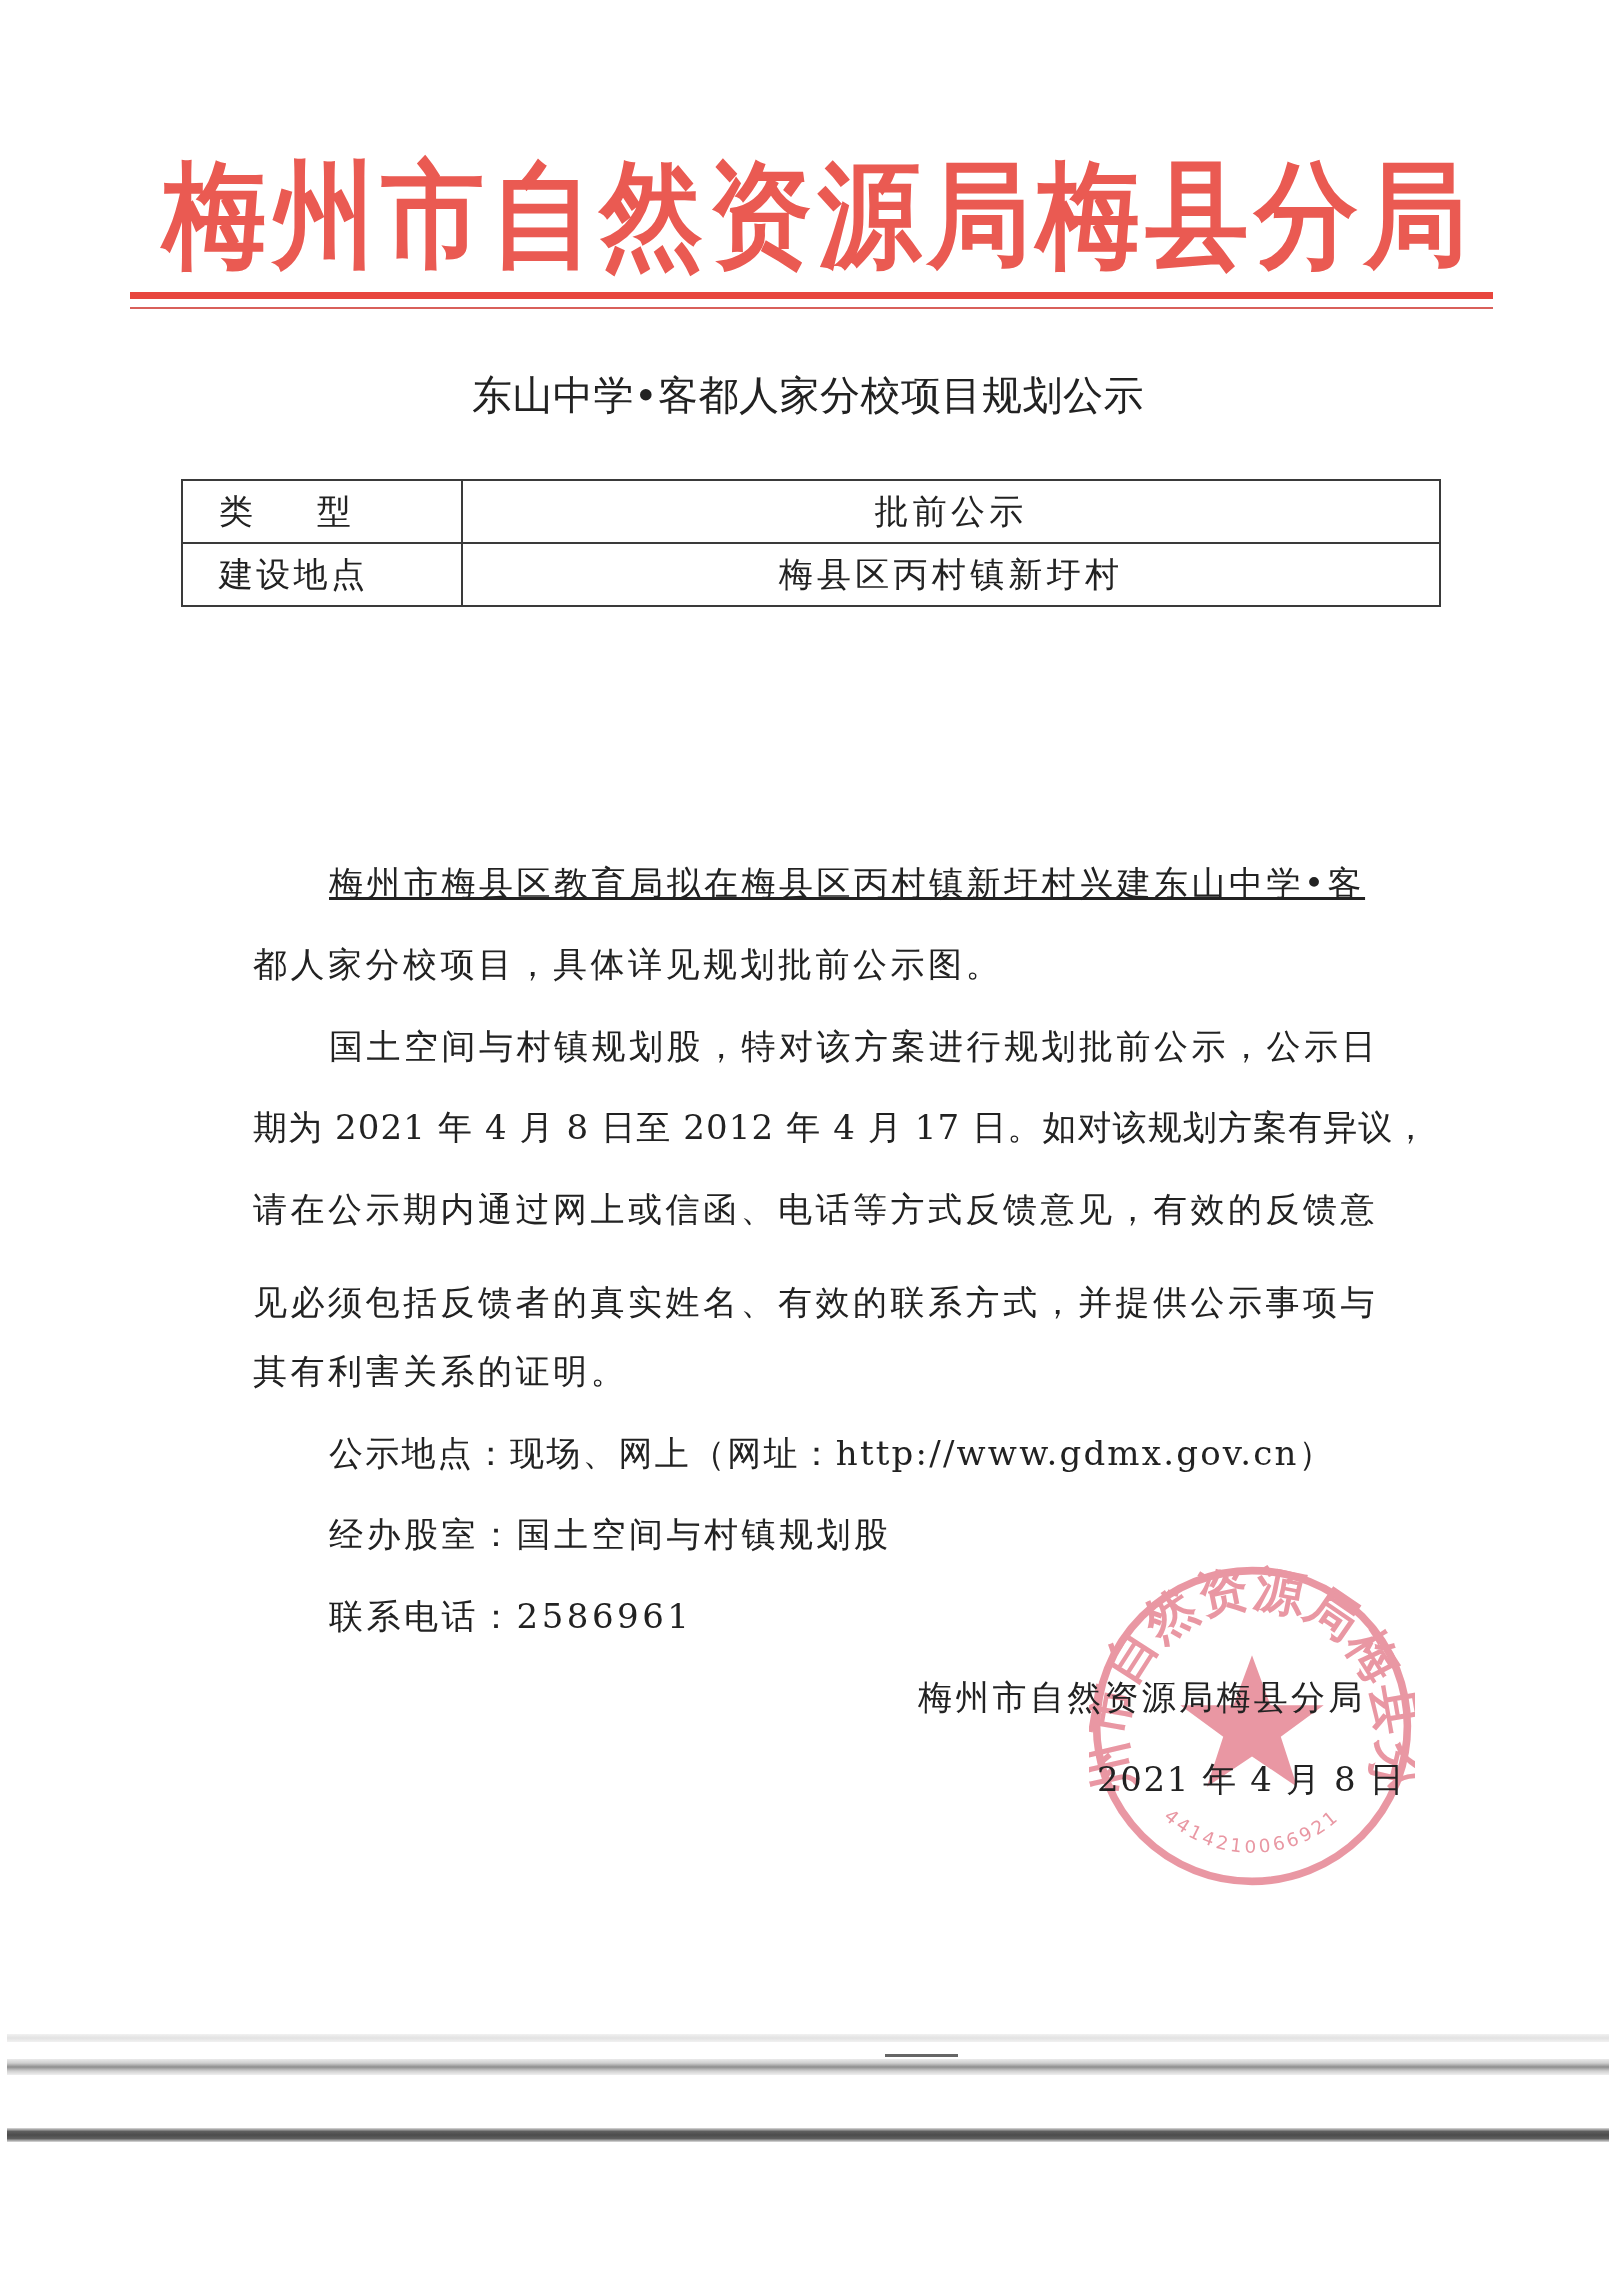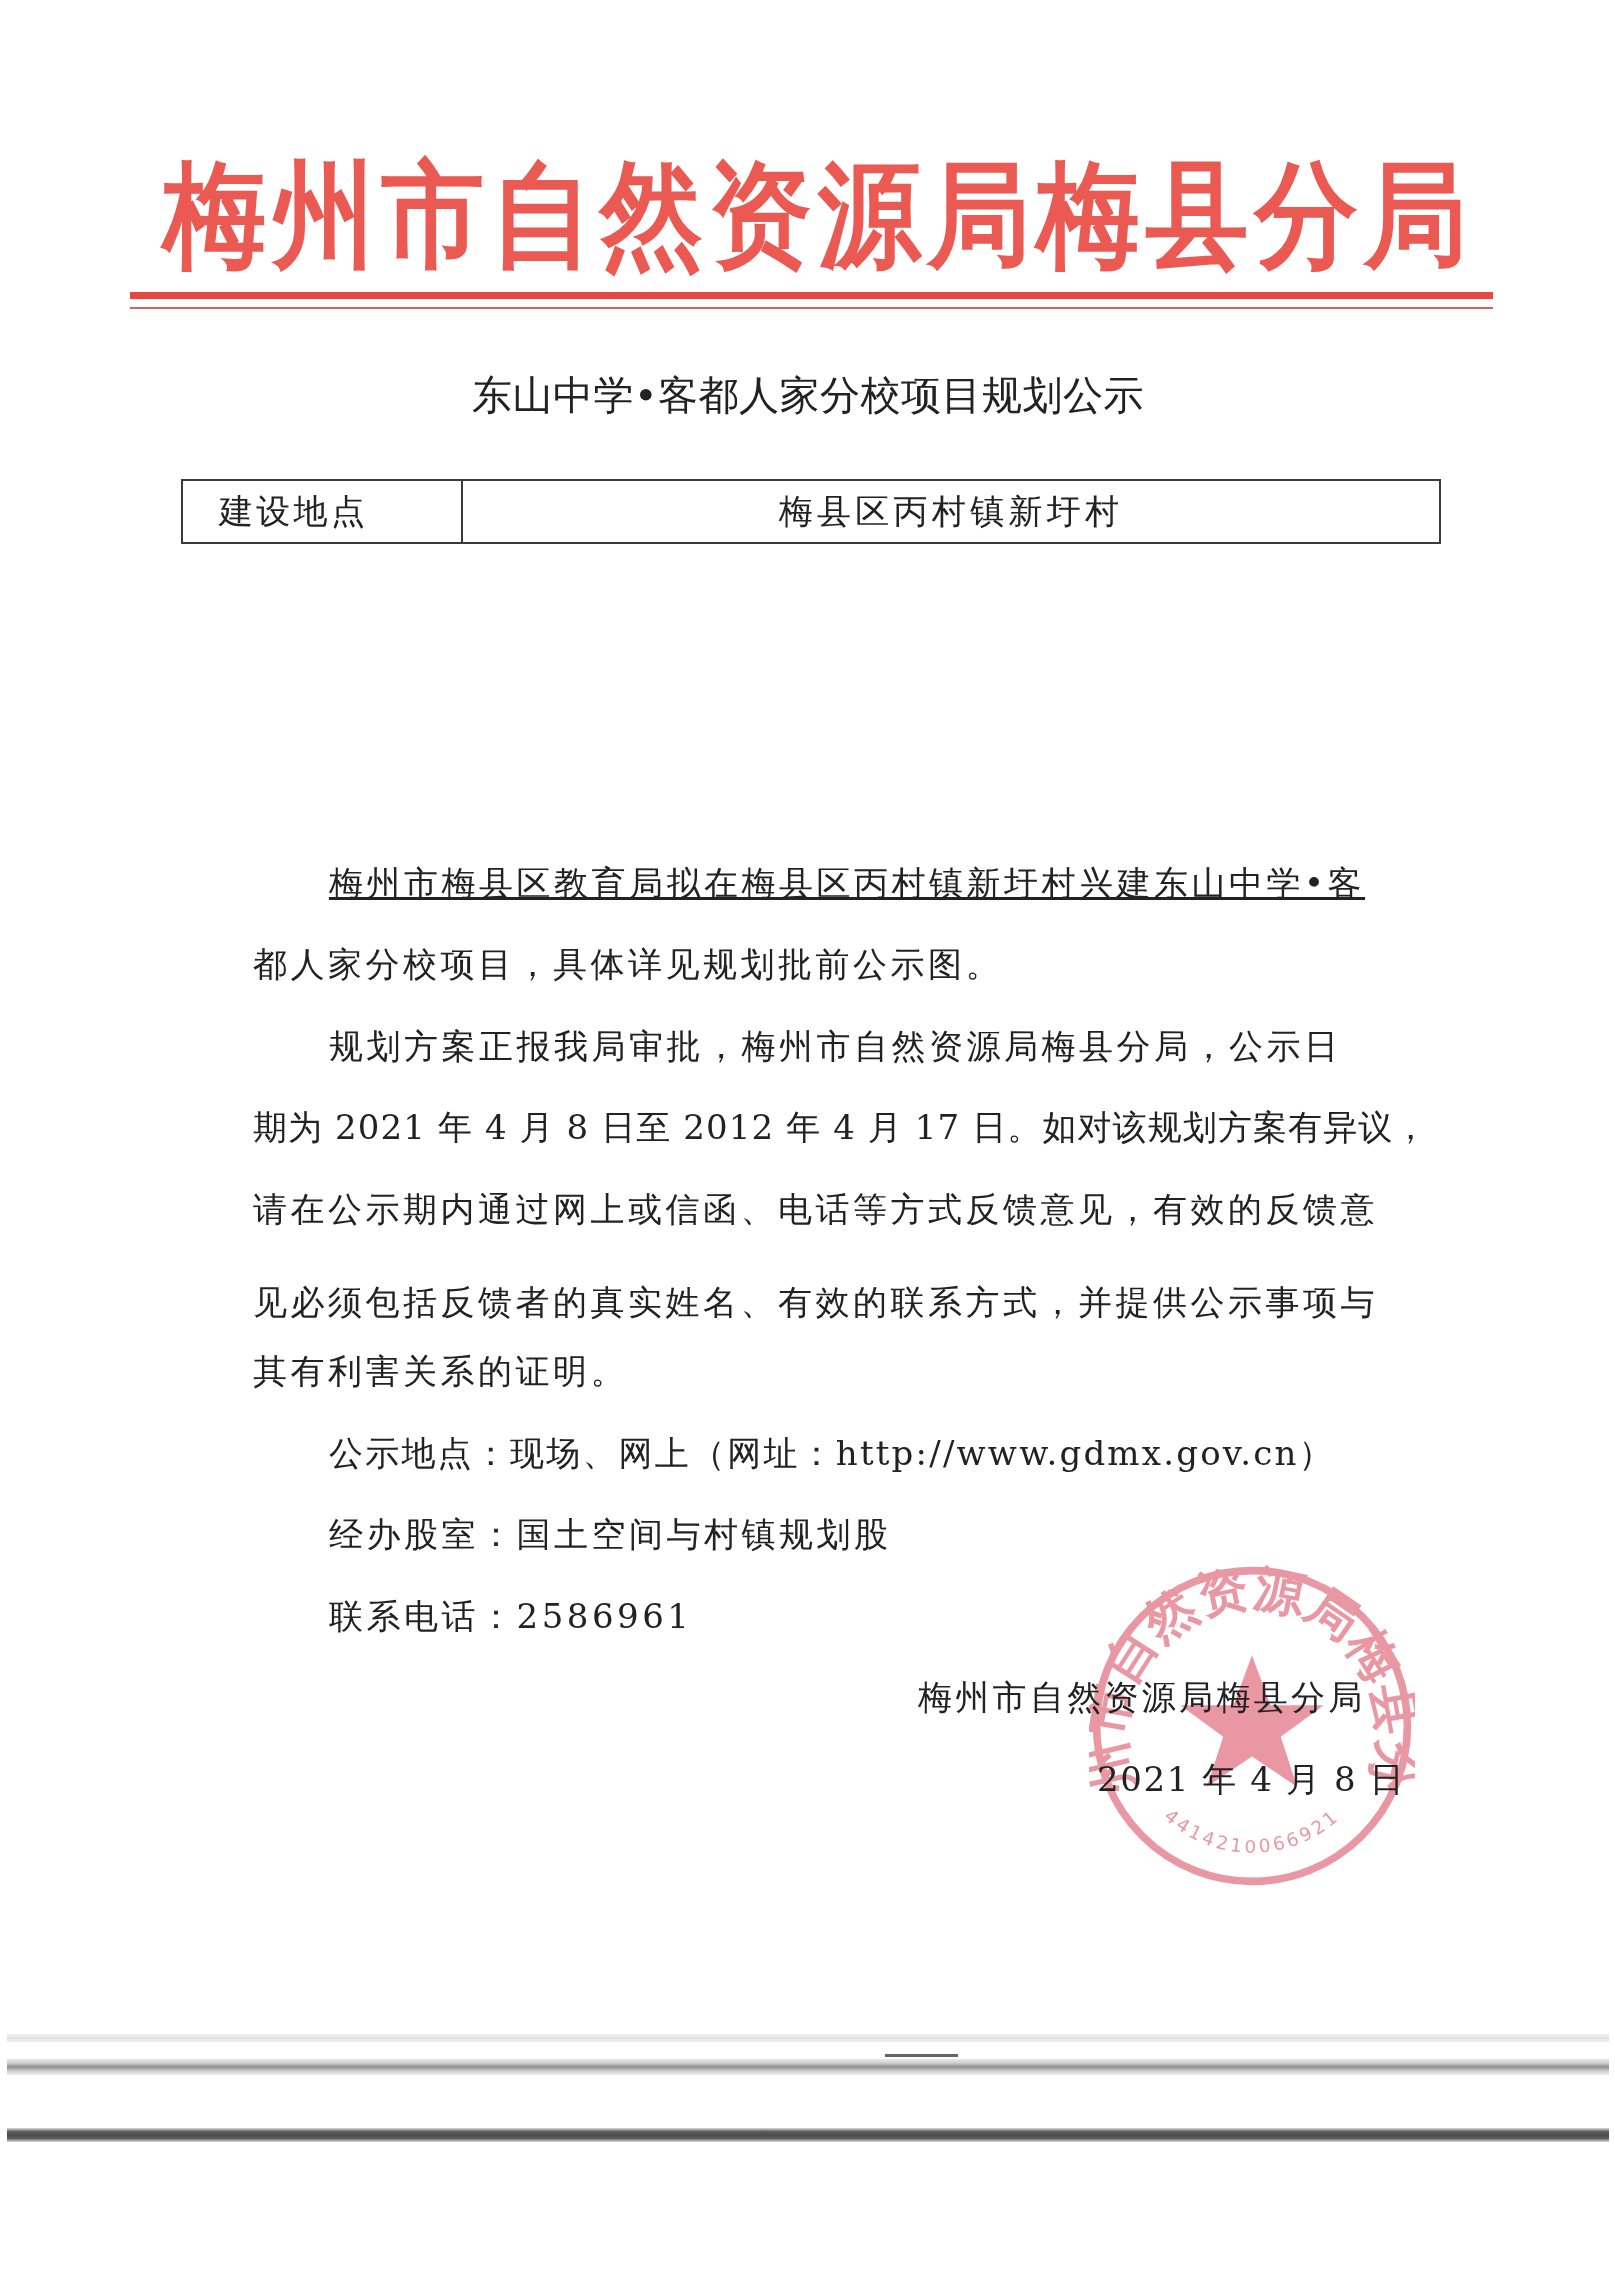--- a/index.html
+++ b/index.html
@@ -150,31 +150,35 @@
     <span>分</span>
     <span>局</span>
   </div>
 <div class="abs redline-thick"></div>
 <div class="abs redline-thin"></div>
 
 <div class="abs doc-title">东山中学•客都人家分校项目规划公示</div>
 
 <table class="abs info-table">
   <tbody>
+      <tr>
+    <td class="label spread"><span class="sp">类</span><span>型</span></td>
+    <td class="value">批前公示</td>
+  </tr>
   <tr>
     <td class="label">建设地点</td>
     <td class="value">梅县区丙村镇新圩村</td>
   </tr>
 </tbody>
   </table>
 
 <div class="line" style="left:329px; top:864px;text-decoration:underline;">梅州市梅县区教育局拟在梅县区丙村镇新圩村兴建东山中学•客</div>
 <div class="line" style="left:253px; top:945px;">都人家分校项目，具体详见规划批前公示图。</div>
 
-<div class="line" style="left:329px; top:1027px;">规划方案正报我局审批，梅州市自然资源局梅县分局，公示日</div>
+<div class="line" style="left:329px; top:1027px;">国土空间与村镇规划股，特对该方案进行规划批前公示，公示日</div>
 <div class="line" style="left:253px; top:1108px; letter-spacing:1.1px;">期为 2021 年 4 月 8 日至 2012 年 4 月 17 日。如对该规划方案有异议，</div>
 <div class="line" style="left:253px; top:1190px;">请在公示期内通过网上或信函、电话等方式反馈意见，有效的反馈意</div>
 <div class="line" style="left:253px; top:1271px;margin-top:12px;">见必须包括反馈者的真实姓名、有效的联系方式，并提供公示事项与</div>
 <div class="line" style="left:253px; top:1352px;">其有利害关系的证明。</div>
 
 <div class="line" style="left:329px; top:1434px; letter-spacing:2.2px;">
   <span>公示地点：</span><span>现场、网上（网址：http://www.gdmx.gov.cn）</span>
 </div>
 <div class="line" style="left:329px; top:1515px;">
   <span>经办股室：</span><span>国土空间与村镇规划股</span>

